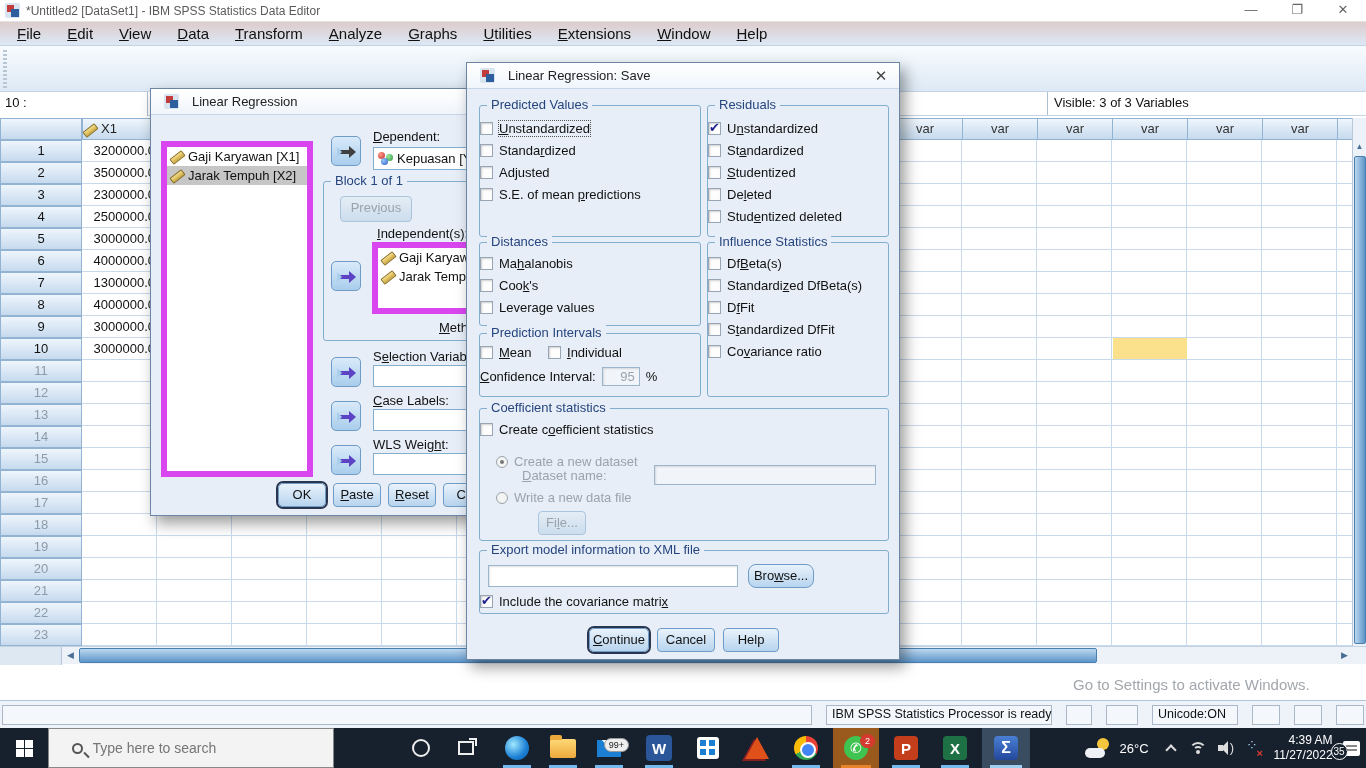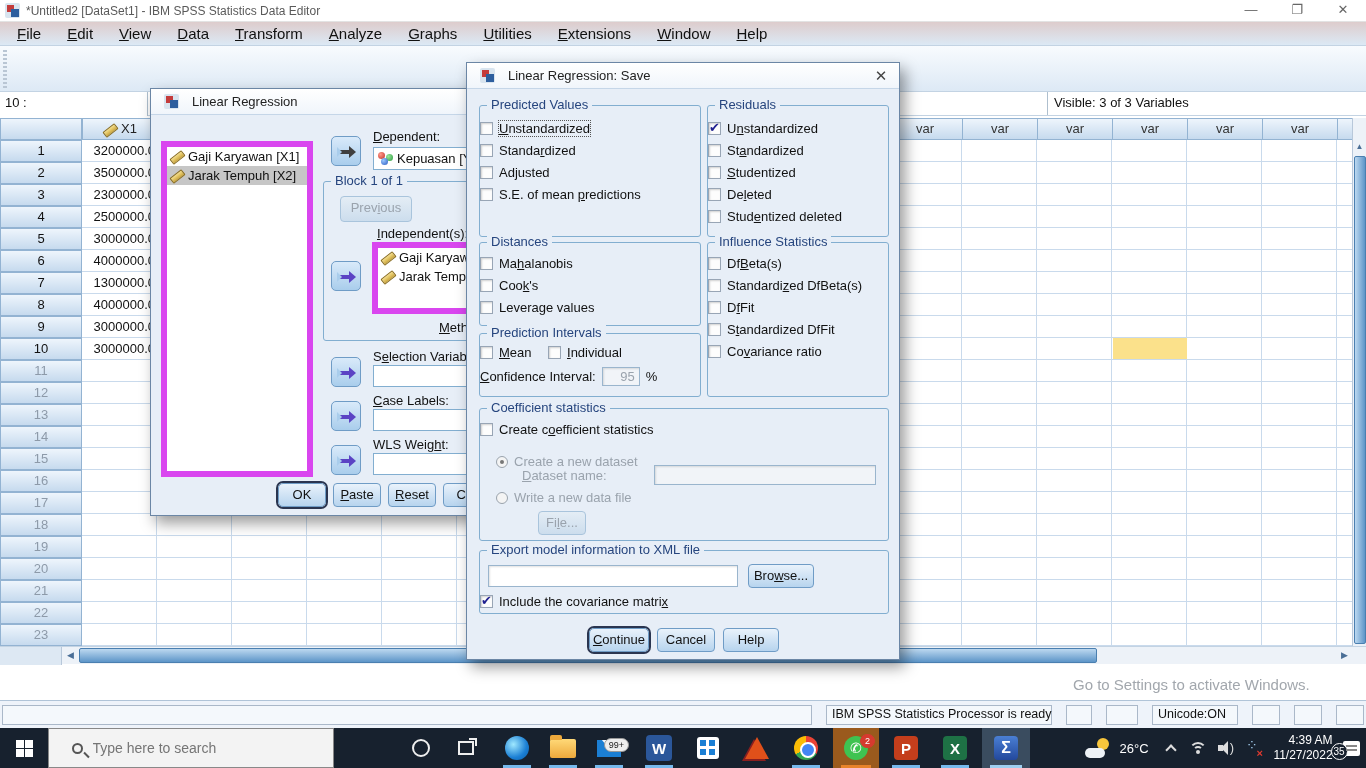--- a/index.html
+++ b/index.html
@@ -60,21 +60,21 @@
   
   #cellref{left:0;top:92px;width:1366px;height:24px;background:#eef3fa;border-bottom:1px solid #c3d3e3;display:flex;}
   #cellref .refbox{width:148px;height:24px;background:#fff;border-right:1px solid #aebfce;padding:3px 5px;font-size:13px;}
   #cellref .editbox{flex:1;background:#fff;border-right:1px solid #aebfce;}
   #cellref .visbox{width:318px;background:#fff;padding:3px 6px;font-size:13px;}
 
   
   #gridbg{left:0;top:116px;width:1366px;height:530px;background:#fff;}
   .gh{position:absolute;top:118px;height:22px;background:linear-gradient(#eef5fc,#c6daee);border:1px solid #93b3d2;text-align:center;line-height:20px;font-size:13px;color:#222;}
   #corner{left:0;width:82px;}
-  #x1head{left:82px;width:76px;display:flex;align-items:center;justify-content:center;gap:4px;}
+  #x1head{left:82px;width:76px;display:flex;align-items:center;gap:4px;}
   .var{width:76px;color:#333;}
   .rowhead{position:absolute;left:0;width:82px;height:22px;background:linear-gradient(#eef5fc,#c6daee);border:1px solid #93b3d2;text-align:center;line-height:20px;font-size:13px;}
   .rowhead.empty{color:#8d9aa9;}
   .cell{position:absolute;left:82px;width:75px;height:22px;text-align:right;padding:3px 2px 0 0;font-size:13px;overflow:hidden;white-space:nowrap;}
   #hlines{left:82px;top:140px;width:1270px;height:506px;background:repeating-linear-gradient(to bottom,transparent 0 21px,#c9daec 21px 22px);}
   #vlinesL{left:82px;top:140px;width:728px;height:506px;background:repeating-linear-gradient(to right,transparent 0 74px,#c9daec 74px 75px);}
   #vlinesR{left:887px;top:140px;width:465px;height:506px;background:repeating-linear-gradient(to right,transparent 0 74px,#c9daec 74px 75px);}
   #yellowcell{left:1113px;top:338px;width:74px;height:21px;background:#fbe18b;}
 
   
@@ -639,21 +639,21 @@
       <div class="row dim" style="top:80px;left:16px;">
           <span class="radio"></span>
           <span>Write a new data file</span>
         </div>
       <div class="btn dis" style="left:58px;top:102px;width:48px;height:24px;">Fi<u>l</u>e...</div>
     </div>
 
     <div class="grp" style="left:12px;top:487px;width:410px;height:64px;">
       <span class="gt">Export model information to XML file</span>
       <input class="tin" style="position: absolute; left: 8px; top: 14px; width: 250px; height: 22px;" value="">
-      <div class="btn" style="left:268px;top:13px;width:66px;height:24px;">Bro<u>w</u>se...</div>
+      <div class="btn" style="left:268px;top:13px;width:66px;height:24px;border-radius:8px;">Bro<u>w</u>se...</div>
       <div class="row" style="top:42px;">
           <span class="cb on"></span>
           <span>Include the covariance matri<u>x</u></span>
         </div>
     </div>
 
     <div class="btn default" style="left:122px;top:565px;width:60px;height:24px;"><u>C</u>ontinue</div>
     <div class="btn" style="left:190px;top:565px;width:58px;height:24px;">Cancel</div>
     <div class="btn" style="left:256px;top:565px;width:56px;height:24px;">Help</div>
   </div>

